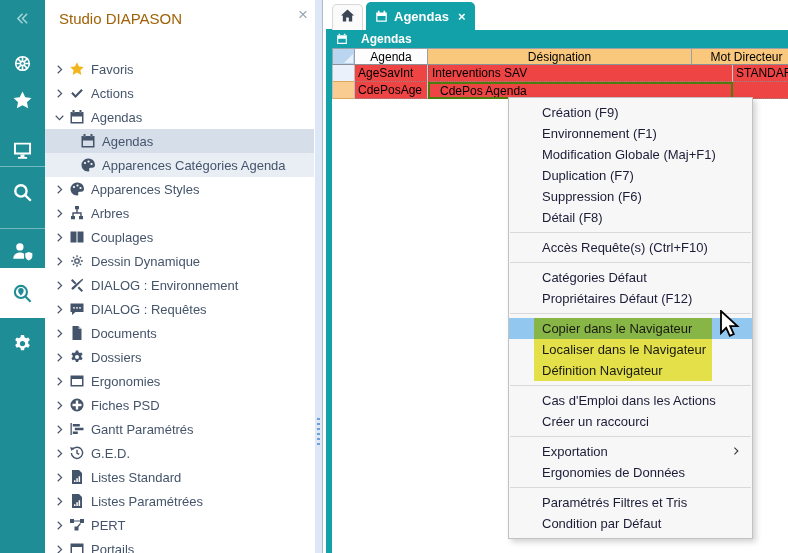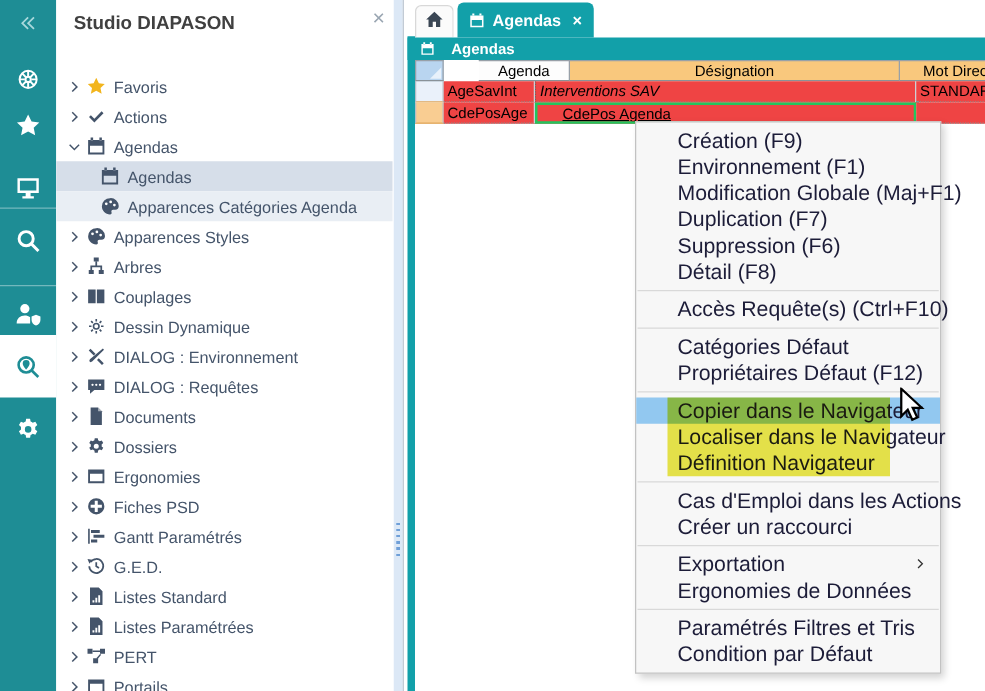--- a/index.html
+++ b/index.html
@@ -15,21 +15,21 @@
   .ib-item svg{width:21px;height:21px;}
   .ib-item.active{background:#fff;color:#1E8D95;}
   .ib-sep{position:absolute;left:0;width:45px;height:1px;background:rgba(255,255,255,.38);}
 
   
   .sidebar{position:absolute;left:45px;top:0;width:277px;height:553px;background:#fff;
        border-right:1px solid #AFBAC7;box-sizing:content-box;}
   .sb-scroll{position:absolute;right:0;top:0;width:7px;height:100%;background:#DCE8F6;}
   .sb-grip{position:absolute;right:2px;top:418px;width:3px;height:30px;
        background-image:repeating-linear-gradient(180deg,#6f9fd8 0 2px,transparent 2px 5px);}
-  .sb-title{position:absolute;left:14px;top:10px;font-size:15px;font-weight:bold;color:#404040;}
+  .sb-title{position:absolute;left:14px;top:10px;font-size:15px;font-weight:normal;color:#a16207;}
   .sb-close{position:absolute;right:14px;top:6px;font-size:17px;color:#9AA6B2;line-height:1;}
   .tree{position:absolute;left:0;top:57px;right:8px;}
   .tree-row{height:24px;display:flex;align-items:center;color:#44546A;font-size:13px;white-space:nowrap;}
   .tree-row.indent{padding-left:31px;}
   .tree-row.selected{background:#D6DEE9;}
   .tree-row.hl{background:#E9EEF4;}
   .chev{flex:0 0 11px;width:11px;height:11px;margin-left:9px;color:#44546A;display:flex;}
   .chev svg{width:11px;height:11px;}
   .chev.expanded svg{transform:rotate(90deg);}
   .tree-ico{flex:0 0 16px;width:16px;height:16px;margin-left:4px;margin-right:6px;color:#44546A;display:flex;}
@@ -64,27 +64,27 @@
   .th.gutter{background:#B9D5F0;position:relative;}
   .tri{position:absolute;right:1px;bottom:1px;width:0;height:0;
        border-left:9px solid transparent;border-bottom:9px solid #E8F1FB;}
   .td{display:flex;align-items:center;height:17px;box-sizing:border-box;padding-left:3px;
        border-right:1px solid #CBD0D6;border-bottom:1px dotted #8d8d8d;background:#ef4444;
        overflow:hidden;white-space:nowrap;}
   .td.gutter{padding:0;background:#EAF1FA;border-left:1px solid #B7BEC6;
        border-right:1px solid #B7BEC6;border-bottom:1px solid #DFA75C;}
   .td.gutter.marker{background:#F9CD92;}
   .td.dotl{border-left:1px dotted #666;}
-  .td.sel{border:2px solid #22c55e;padding-left:20px;text-decoration:underline;}
+  .td.sel{border:2px solid #4d7c0f;padding-left:10px;}
 
   
   .menu{position:absolute;left:508px;top:97px;width:245px;box-sizing:border-box;
        background:#F7F7F7;border:1px solid #C2C2C2;box-shadow:3px 3px 6px rgba(0,0,0,.18);
        padding:4px 0;z-index:5;}
-  .mi{height:21px;line-height:21px;padding-left:33px;font-size:17px;color:#1C1C38;
+  .mi{height:21px;line-height:21px;padding-left:33px;font-size:13px;color:#1C1C38;
        position:relative;white-space:nowrap;}
   .mi.hover{background:#92C8F0;}
   .mi .sub{position:absolute;right:11px;top:5px;width:10px;height:10px;color:#333;display:flex;}
   .mi .sub svg{width:10px;height:10px;}
   .msep{height:1px;background:#D9D9D9;margin:4px 1px;}
   .annot{position:absolute;left:25px;top:220px;width:178px;height:63px;background:#EBE84B;
        mix-blend-mode:multiply;pointer-events:none;}
 
   .cursor{position:absolute;left:719px;top:310px;z-index:50;}
 </style>
@@ -465,34 +465,34 @@
       </svg>
     </span>
   <span>Agendas</span>
 </div>
 
 <div class="grid">
     <div class="trow">
       <div class="th gutter first" style="width: 23px;">
         <span class="tri"></span>
       </div>
-      <div class="th white" style="width: 73px; margin-left: 28px;">
+      <div class="th white" style="width: 73px;">
         <span>Agenda</span>
       </div>
       <div class="th orange" style="width: 264px;">
         <span>Désignation</span>
       </div>
       <div class="th orange" style="width: 110px;">
         <span>Mot Directeur</span>
       </div>
     </div>
     <div class="trow">
       <div class="td gutter" style="width: 23px;"></div>
       <div class="td" style="width: 73px;">AgeSavInt</div>
-      <div class="td dotl" style="width: 305px; font-style: italic;">Interventions SAV</div>
+      <div class="td dotl" style="width: 305px;">Interventions SAV</div>
       <div class="td" style="width: 110px;">STANDARD</div>
     </div>
     <div class="trow">
       <div class="td gutter marker" style="width: 23px;"></div>
       <div class="td" style="width: 73px;">CdePosAge</div>
       <div class="td sel" style="width: 305px;">CdePos Agenda</div>
       <div class="td" style="width: 110px;"></div>
     </div>
   </div>
 

